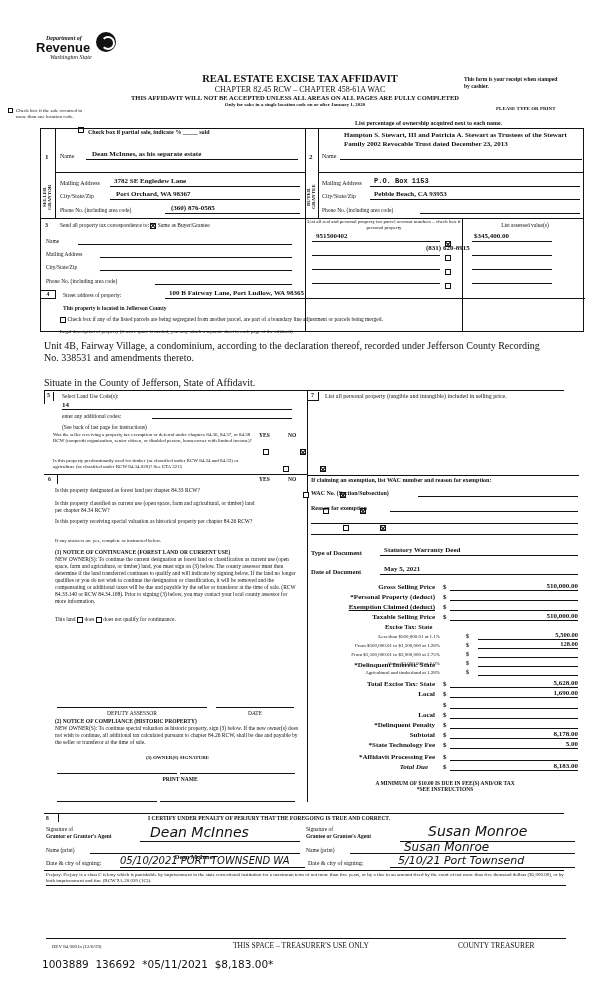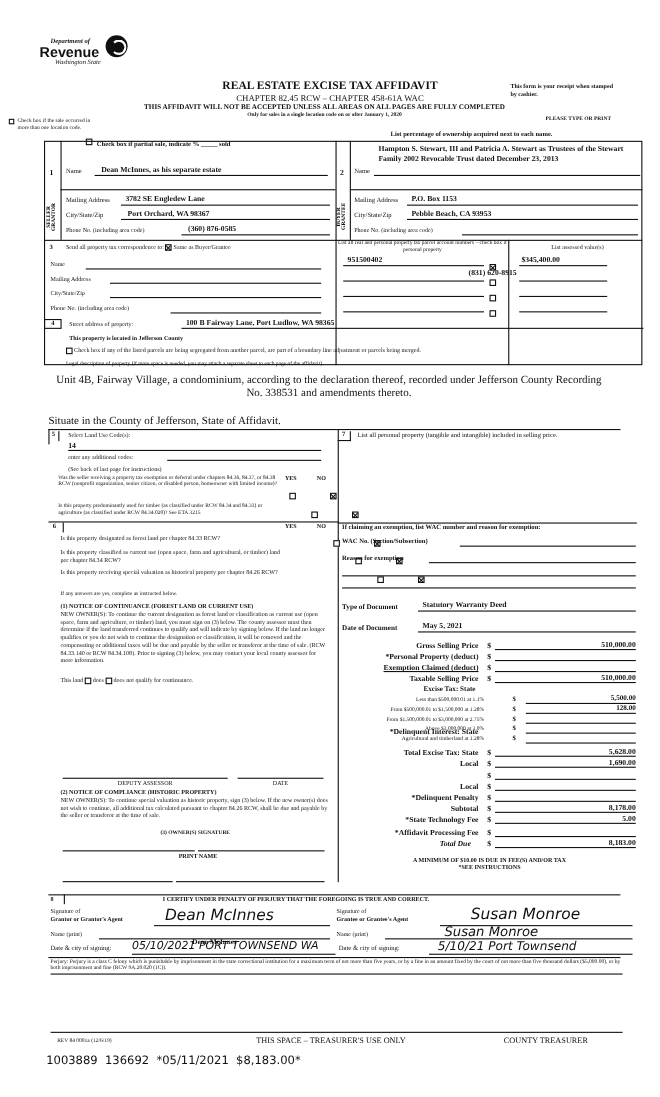--- a/index.html
+++ b/index.html
@@ -86,21 +86,21 @@
   <span class="val" style="left:6px;top:0;">(360) 876-0585</span>
 </div>
 
 <div class="abs t7 b" style="left:309px;top:153px;">2</div>
 <div class="vert" style="left:306px;top:178px;height:38px;width:12px;">BUYER GRANTEE</div>
 <div class="abs t6" style="left:322px;top:153px;">Name</div>
 <div class="abs line" style="left:340px;top:131px;width:242px;height:28px;">
   <span class="val" style="left:4px;top:0;width:238px;line-height:9px;">Hampton S. Stewart, III and Patricia A. Stewart as Trustees of the Stewart Family 2002 Revocable Trust dated December 23, 2013</span>
 </div>
 <div class="abs t6" style="left:322px;top:180px;">Mailing Address</div>
-<div class="abs line" style="left:370px;top:177px;width:210px;height:9px;">
+<div class="abs line" style="left:370px;top:177px;width:210px;height:9px;font-family:Liberation Mono, monospace;">
   <span class="val" style="left:4px;top:0;">P.O. Box 1153</span>
 </div>
 <div class="abs t6" style="left:322px;top:193px;">City/State/Zip</div>
 <div class="abs line" style="left:370px;top:190px;width:210px;height:9px;">
   <span class="val" style="left:4px;top:0;">Pebble Beach, CA 93953</span>
 </div>
 <div class="abs t55" style="left:322px;top:207px;">Phone No. (including area code)</div>
 <div class="abs line" style="left:420px;top:204px;width:160px;height:9px;">
   <span class="val" style="left:6px;top:0;margin-top:40px;">(831) 620-8915</span>
 </div>
@@ -154,21 +154,21 @@
 <div class="abs t55" style="left:63px;top:292px;">Street address of property:</div>
 <div class="abs line" style="left:165px;top:289px;width:420px;height:9px;">
   <span class="val" style="left:4px;top:0;">100 B Fairway Lane, Port Ludlow, WA 98365</span>
 </div>
 <div class="abs t55 b" style="left:63px;top:305px;">This property is located in Jefferson County</div>
 <div class="abs t55" style="left:60px;top:316px;">
   <span class="cb"></span>
   <span>Check box if any of the listed parcels are being segregated from another parcel, are part of a boundary line adjustment or parcels being merged.</span>
 </div>
 <div class="abs t5" style="left:60px;top:329px;">Legal description of property (if more space is needed, you may attach a separate sheet to each page of the affidavit)</div>
-<div class="abs" style="left:44px;top:340px;width:510px;font-size:10px;line-height:12px;text-align:center;">Unit 4B, Fairway Village, a condominium, according to the declaration thereof, recorded under Jefferson County Recording No. 338531 and amendments thereto.</div>
+<div class="abs" style="left:44px;top:340px;width:510px;font-size:10px;line-height:12px;">Unit 4B, Fairway Village, a condominium, according to the declaration thereof, recorded under Jefferson County Recording No. 338531 and amendments thereto.</div>
 <div class="abs" style="left:44px;top:377px;font-size:10px;">Situate in the County of Jefferson, State of Affidavit.</div>
 
 
 <div class="hl" style="left:44px;top:390px;width:520px;border-top-width:1.5px;"></div>
 <div class="vl" style="left:307px;top:390px;height:412px;"></div>
 <div class="vl" style="left:44px;top:390px;height:14px;"></div>
 <div class="hl" style="left:44px;top:474px;width:264px;"></div>
 <div class="hl" style="left:307px;top:475px;width:272px;"></div>
 
 

